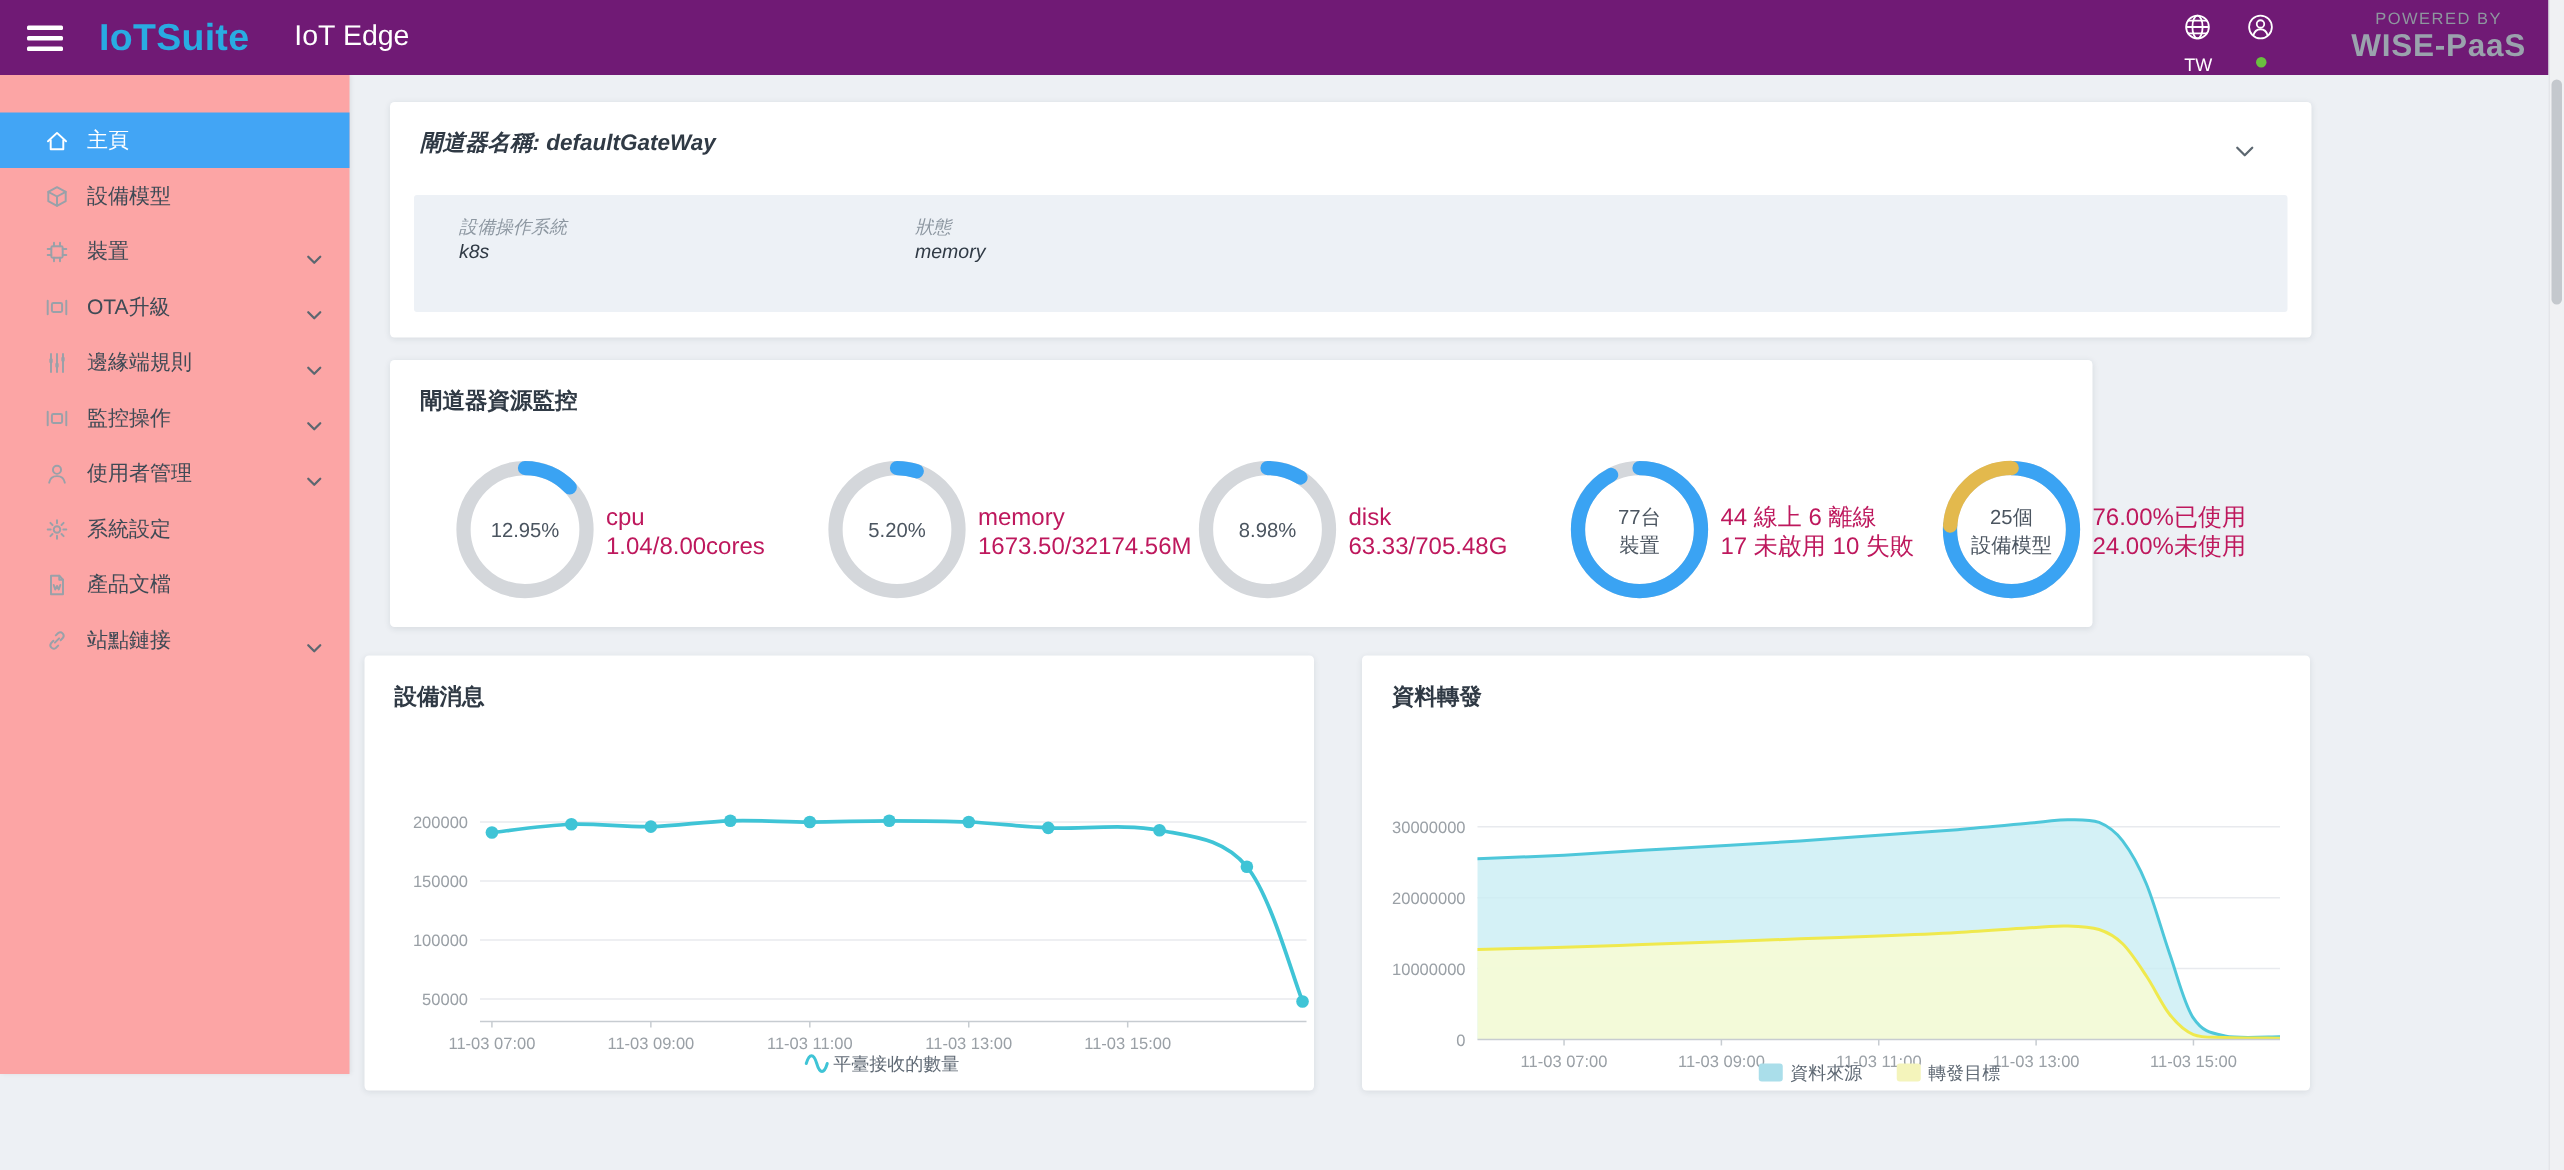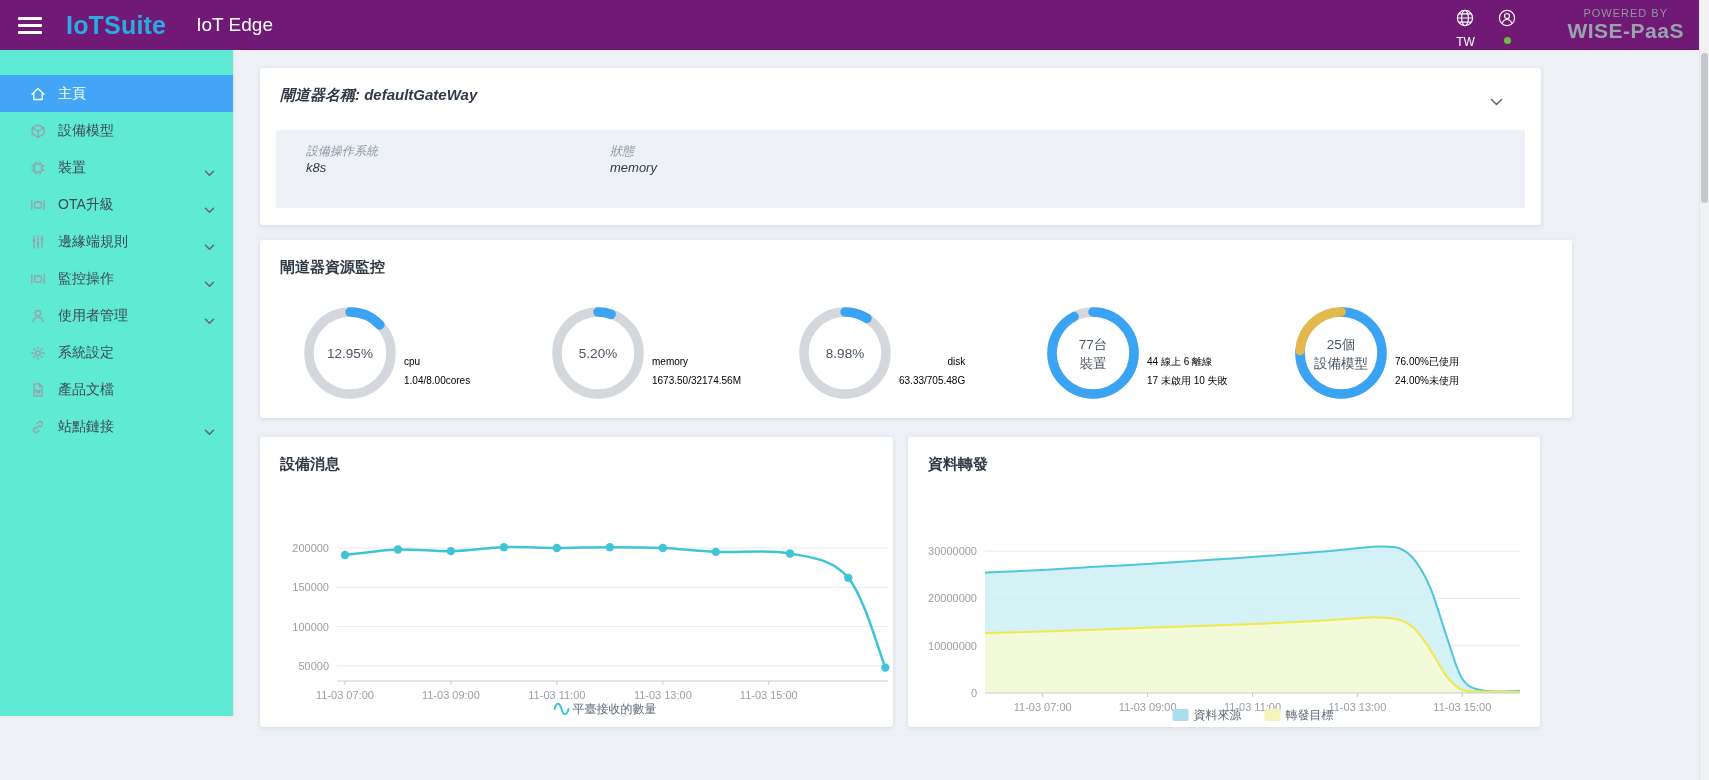--- a/index.html
+++ b/index.html
@@ -17,45 +17,45 @@
   .brand{color:#29abe2;font-size:25px;font-weight:bold;margin-left:24px;letter-spacing:.2px;}
   .app-title{color:#ffffff;font-size:19px;font-weight:500;margin-left:30px;}
   .nav-right{margin-left:auto;display:flex;align-items:flex-start;gap:22px;padding-right:16px;}
   .nav-ic{display:flex;flex-direction:column;align-items:center;gap:3px;cursor:pointer;padding-top:7px;}
   .nav-ic .lang{color:#fff;font-size:12px;}
   .status-dot{width:7px;height:7px;border-radius:50%;background:#6abf40;margin-top:2px;}
   .powered{display:flex;flex-direction:column;align-items:center;margin-left:28px;padding-top:6px;}
   .powered .l1{color:#8e979f;font-size:11px;letter-spacing:1px;}
   .powered .l2{color:#9aa3ad;font-size:21px;font-weight:bold;letter-spacing:.5px;margin-top:0px;}
   
-  .sidebar{position:absolute;left:0;top:50px;width:233px;height:666px;background:#5eead4;
+  .sidebar{position:absolute;left:0;top:50px;width:233px;height:666px;background:#fca5a5;
     box-shadow:1px 0 3px rgba(0,0,0,.07);z-index:5;}
   .side-list{padding-top:25px;}
   .side-item{height:37px;display:flex;align-items:center;padding-left:30px;color:#3f4a55;
     font-size:14px;cursor:pointer;position:relative;}
   .side-item .ico{width:16px;height:16px;color:#99a1a9;margin-right:12px;display:inline-flex;}
   .side-item .lbl{flex:0 0 auto;}
   .side-item .chev{position:absolute;right:18px;top:15px;}
   .side-item.active{background:#42a5f5;color:#ffffff;}
   .side-item.active .ico{color:#ffffff;}
   
   .content{position:absolute;left:233px;top:50px;right:9px;bottom:0;}
   .card{position:absolute;background:#ffffff;border-radius:3px;
     box-shadow:0 1px 4px rgba(31,45,61,.10);}
   .card-title{position:absolute;left:20px;top:18px;font-size:15px;font-weight:bold;color:#303a45;}
   #card-gateway{left:27px;top:18px;width:1281px;height:157px;font-style:italic;}
   #card-gateway .collapse{position:absolute;right:38px;top:24px;cursor:pointer;}
   .gw-panel{position:absolute;left:16px;right:16px;top:62px;height:78px;background:#edf1f6;border-radius:2px;}
   .gw-field{position:absolute;top:13px;}
   .gw-field .f-label{font-size:12px;color:#8d97a1;}
   .gw-field .f-value{font-size:13px;color:#303a45;margin-top:0;}
-  #card-resources{left:27px;top:190px;width:1312px;height:178px;}
+  #card-resources{left:27px;top:190px;width:1135px;height:178px;}
   .gauge-svg{position:absolute;top:63px;width:100px;height:100px;}
-  .gauge-info{position:absolute;top:96px;font-size:10px;color:#000000;line-height:19px;white-space:nowrap;margin-top:16px;}
-  #card-chart1{left:27px;top:387px;width:633px;height:290px;}
+  .gauge-info{position:absolute;top:96px;font-size:16px;color:#be185d;line-height:19px;white-space:nowrap;}
+  #card-chart1{left:10px;top:387px;width:633px;height:290px;}
   #card-chart2{left:675px;top:387px;width:632px;height:290px;}
   .chart-svg{position:absolute;left:0;top:0;}
   
   .scrollbar{position:absolute;right:0;top:0;width:9px;height:780px;background:#f0f1f3;
     border-left:1px solid #e3e5e9;z-index:20;}
   .scroll-thumb{position:absolute;left:1px;top:53px;width:7px;height:150px;background:#c4c8cd;border-radius:4px;}
 </style>
 </head>
 <body>
 
@@ -248,21 +248,21 @@
         </svg>
         <div class="gauge-info" style="left: 392px;">
           <div>memory</div>
           <div>1673.50/32174.56M</div>
         </div>
         <svg class="gauge-svg" width="100" height="100" viewBox="0 0 100 100" style="left: 535px;">
           <circle cx="50" cy="50" r="41" fill="none" stroke="#d4d7db" stroke-width="9.5"></circle>
           <circle cx="50" cy="50" r="41" fill="none" stroke="#3aa3f3" stroke-width="9.5" stroke-linecap="round" stroke-dasharray="23.1334316639738 234.47716593038922" transform="rotate(-90 50 50)"></circle>
           <text x="50" y="55" text-anchor="middle" font-size="13.5" fill="#4b5560">8.98%</text>
         </svg>
-        <div class="gauge-info" style="left: 639px; text-align: right;">
+        <div class="gauge-info" style="left: 639px;">
           <div>disk</div>
           <div>63.33/705.48G</div>
         </div>
         <svg class="gauge-svg" width="100" height="100" viewBox="0 0 100 100" style="left: 783px;">
           <circle cx="50" cy="50" r="41" fill="none" stroke="#d4d7db" stroke-width="9.5"></circle>
           <circle cx="50" cy="50" r="41" fill="none" stroke="#3aa3f3" stroke-width="9.5" stroke-linecap="round" stroke-dasharray="237.5169709820027 20.09362661236031" transform="rotate(-90 50 50)"></circle>
           <text x="50" y="46" text-anchor="middle" font-size="13.5" fill="#4b5560">77台</text>
           <text x="50" y="65" text-anchor="middle" font-size="13.5" fill="#4b5560">裝置</text>
         </svg>
         <div class="gauge-info" style="left: 887px;">

